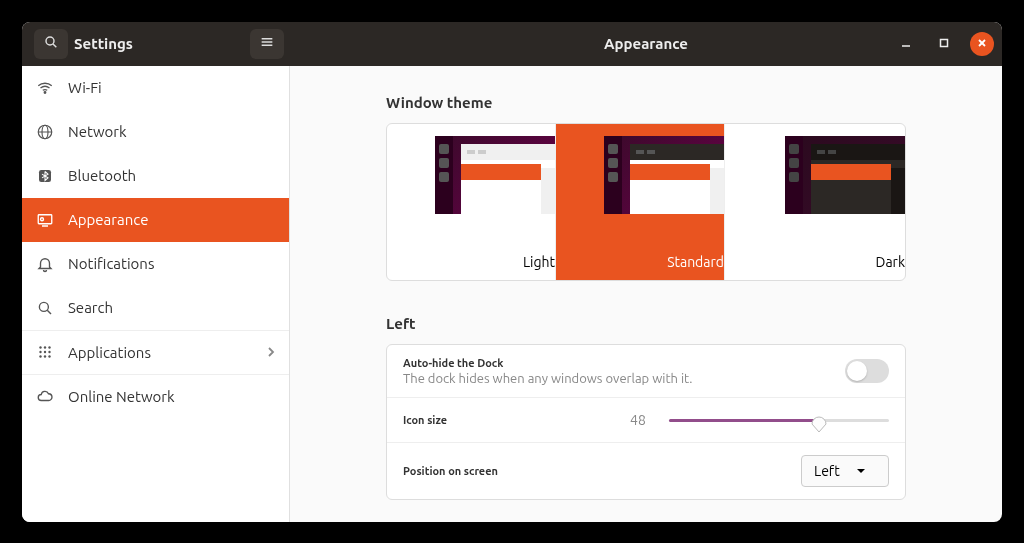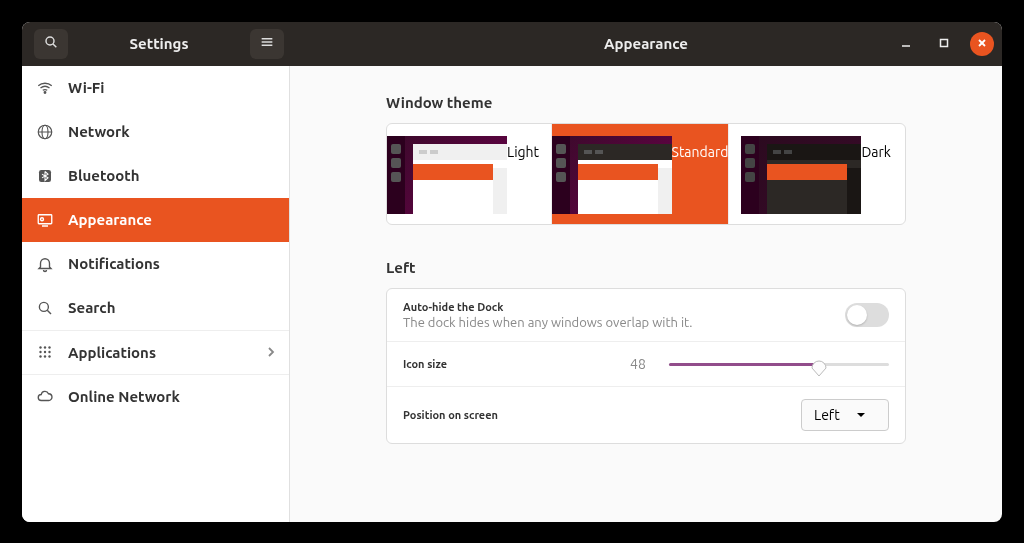--- a/index.html
+++ b/index.html
@@ -11,48 +11,48 @@
   .titlebar {
     height: 44px; background: #2c2825; color: #eee; display: flex; align-items: center;
     font-weight: 600; font-size: 15px; position: relative;
   }
   .tb-btn {
     width: 34px; height: 30px; background: #3b3632; border-radius: 6px; display: flex;
     align-items: center; justify-content: center; color: #ddd; cursor: pointer; margin: 0 6px;
   }
   .tb-btn svg { width: 16px; height: 16px; }
   .tb-sidebar { width: 268px; display: flex; align-items: center; height: 100%; padding-left: 6px; }
-  .tb-sidebar-title { flex: 1; text-align: center; }
+  .tb-sidebar-title { flex: 1; text-align: left; }
   .tb-main { flex: 1; display: flex; align-items: center; position: relative; }
   .tb-page-title { flex: 1; text-align: center; }
   .win-controls { position: absolute; right: 8px; display: flex; gap: 14px; align-items: center; }
   .win-control { width: 24px; height: 24px; border-radius: 50%; display: flex; align-items: center; justify-content: center; cursor: pointer; }
   .win-close { background: #e95420; color: #fff; }
   .win-control svg { width: 12px; height: 12px; }
   .body { flex: 1; display: flex; overflow: hidden; }
-  .sidebar { width: 268px; background: #fff; border-right: 1px solid #e0e0e0; overflow-y: auto; font-weight: bold; }
+  .sidebar { width: 268px; background: #fff; border-right: 1px solid #e0e0e0; overflow-y: auto; }
   .side-item {
     display: flex; align-items: center; height: 44px; padding: 0 14px; cursor: pointer;
     font-size: 15px; color: #333; gap: 14px; position: relative;
   }
   .side-item.sep { border-top: 1px solid #eee; }
   .side-item .icon { width: 18px; height: 18px; display: flex; align-items: center; justify-content: center; color: #555; }
   .side-item .icon svg { width: 18px; height: 18px; }
   .side-item.active { background: #e95420; color: #fff; }
   .side-item.active .icon { color: #fff; }
   .side-item .chev { position: absolute; right: 14px; color: #888; }
   .content { flex: 1; padding: 28px 96px 0 96px; overflow-y: auto; }
   .section-title { font-weight: 700; font-size: 15px; color: #333; margin-bottom: 12px; }
   .theme-row {
     display: flex; border: 1px solid #ddd; border-radius: 6px; overflow: hidden; background: #fff;
     margin-bottom: 34px;
   }
   .theme-opt {
-    flex: 1; display: flex; flex-direction: row; align-items: flex-start; padding: 12px 0 10px;
-    cursor: pointer; border-right: 1px solid #eee;
+    flex: 1; display: flex; flex-direction: column; align-items: flex-end; padding: 12px 0 10px;
+    cursor: pointer; border-right: 1px solid #eee; gap: 32px;
   }
   .theme-opt:last-child { border-right: none; padding-left: 12px; }
   .theme-opt.selected { background: #e95420; color: #fff; }
   .theme-label { font-size: 14px; margin-top: 8px; }
   .theme-preview { width: 120px; height: 78px; position: relative; overflow: hidden; }
   .theme-preview .back { position: absolute; inset: 0; }
   .theme-preview .dock {
     position: absolute; left: 0; top: 0; bottom: 0; width: 18px; background: #2c001e;
     display: flex; flex-direction: column; align-items: center; padding-top: 8px; gap: 4px;
   }

